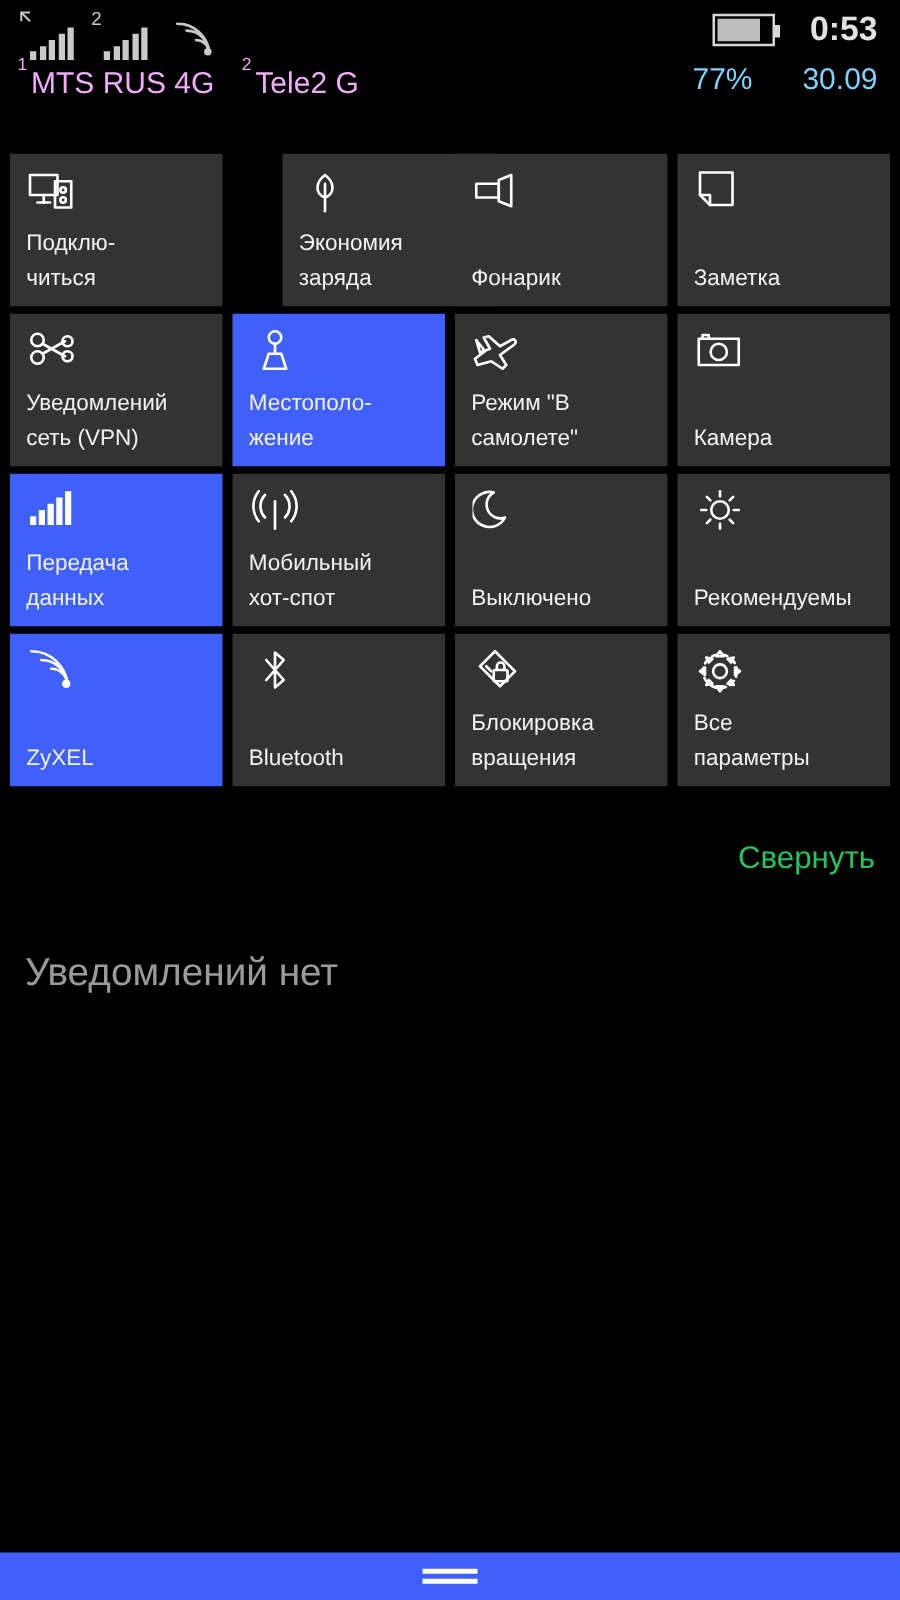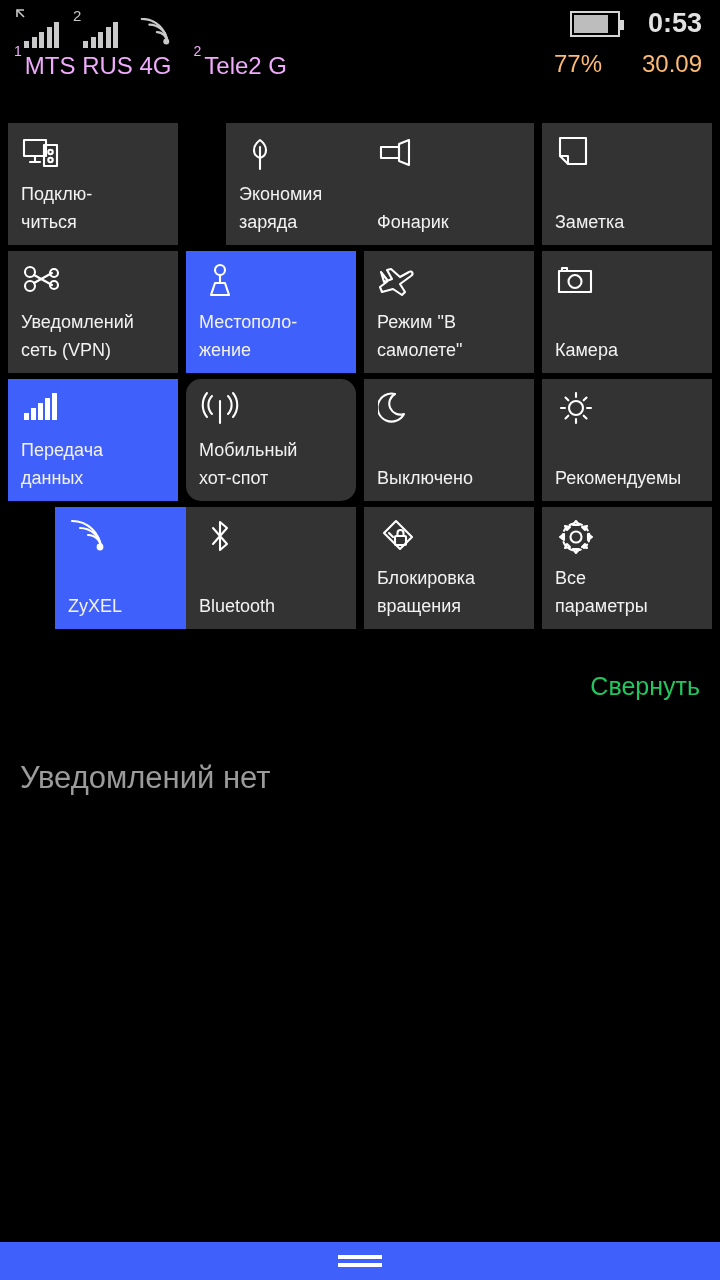--- a/index.html
+++ b/index.html
@@ -108,21 +108,21 @@
     background: #bdbdbd;
   }
   .sb-clock { font-size: 27px; color: #e2e2e2; font-weight: bold; }
   .sb-right-bot {
     position: absolute;
     right: 18px;
     top: 50px;
     display: flex;
     align-items: baseline;
     gap: 22px;
-    color: #fdba74;
+    color: #7dd3fc;
     font-size: 24px;
   }
   .sb-date { min-width: 78px; text-align: right; }
   .sb-pct  { min-width: 62px; text-align: right; }
 
   
   .grid {
     position: absolute;
     left: 8px;
     top: 123px;
@@ -339,21 +339,21 @@
 данных</div>
     </div>
     <div class="tile" style="left: 534px; top: 128px;">
       <div class="tile-icon"><svg viewBox="0 0 40 38">
           <rect x="3" y="8" width="32" height="21" fill="none" stroke="currentColor" stroke-width="2.1" stroke-linecap="round" stroke-linejoin="round"></rect>
           <circle cx="19" cy="18.5" r="6.5" fill="none" stroke="currentColor" stroke-width="2.1" stroke-linecap="round" stroke-linejoin="round"></circle>
           <path d="M6 8 L6 5 H11 L11 8" fill="none" stroke="currentColor" stroke-width="2.1" stroke-linecap="round" stroke-linejoin="round"></path>
         </svg></div>
       <div class="tile-label">Камера</div>
     </div>
-    <div class="tile" style="left: 178px; top: 256px; border-radius: 15px;">
+    <div class="tile" style="left: 178px; top: 256px;">
       <div class="tile-icon"><svg viewBox="0 0 40 38">
           <path d="M20 10 V32" fill="none" stroke="currentColor" stroke-width="2.1" stroke-linecap="round" stroke-linejoin="round"></path>
           <path d="M12 5 A13 13 0 0 0 12 23" fill="none" stroke="currentColor" stroke-width="2.1" stroke-linecap="round" stroke-linejoin="round"></path>
           <path d="M28 5 A13 13 0 0 1 28 23" fill="none" stroke="currentColor" stroke-width="2.1" stroke-linecap="round" stroke-linejoin="round"></path>
           <path d="M7 2 A19 19 0 0 0 7 26" fill="none" stroke="currentColor" stroke-width="2.1" stroke-linecap="round" stroke-linejoin="round"></path>
           <path d="M33 2 A19 19 0 0 1 33 26" fill="none" stroke="currentColor" stroke-width="2.1" stroke-linecap="round" stroke-linejoin="round"></path>
         </svg></div>
       <div class="tile-label">Мобильный
 хот-спот</div>
     </div>
@@ -372,21 +372,21 @@
             <path d="M5 17h4"></path>
             <path d="M31 17h4"></path>
             <path d="M9.5 6.5l2.8 2.8"></path>
             <path d="M27.7 24.7l2.8 2.8"></path>
             <path d="M30.5 6.5l-2.8 2.8"></path>
             <path d="M12.3 24.7l-2.8 2.8"></path>
           </g>
         </svg></div>
       <div class="tile-label">Рекомендуемы</div>
     </div>
-    <div class="tile on" style="left: 0px; top: 384px; margin-left: 47px;">
+    <div class="tile on" style="left: 0px; top: 384px;">
       <div class="tile-icon"><svg viewBox="0 0 40 38">
           <g fill="none" stroke="currentColor" stroke-width="2.1" stroke-linecap="round" stroke-linejoin="round">
             <path d="M32 29 A29 29 0 0 0 3 2"></path>
             <path d="M32 29 A21 21 0 0 0 11 9"></path>
             <path d="M32 29 A13 13 0 0 0 19 16"></path>
           </g>
           <circle cx="31" cy="28" r="3.4" fill="currentColor"></circle>
         </svg></div>
       <div class="tile-label">ZyXEL</div>
     </div>

